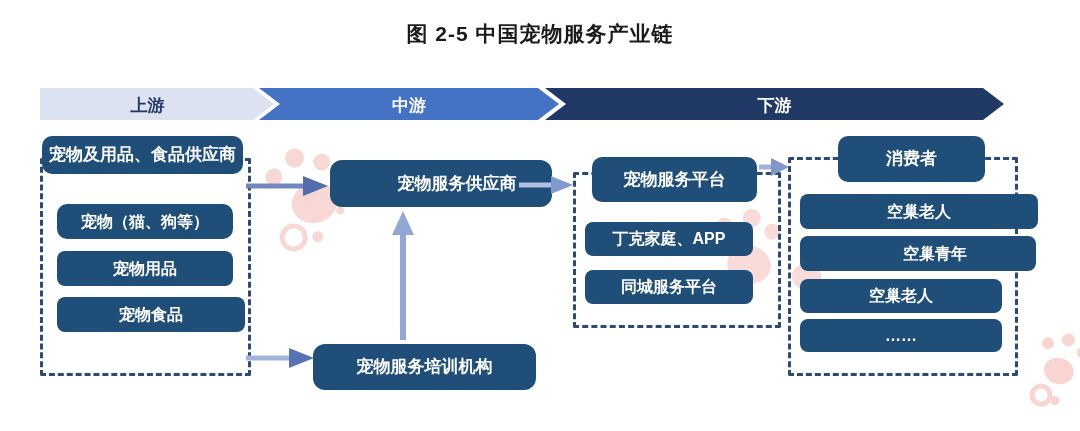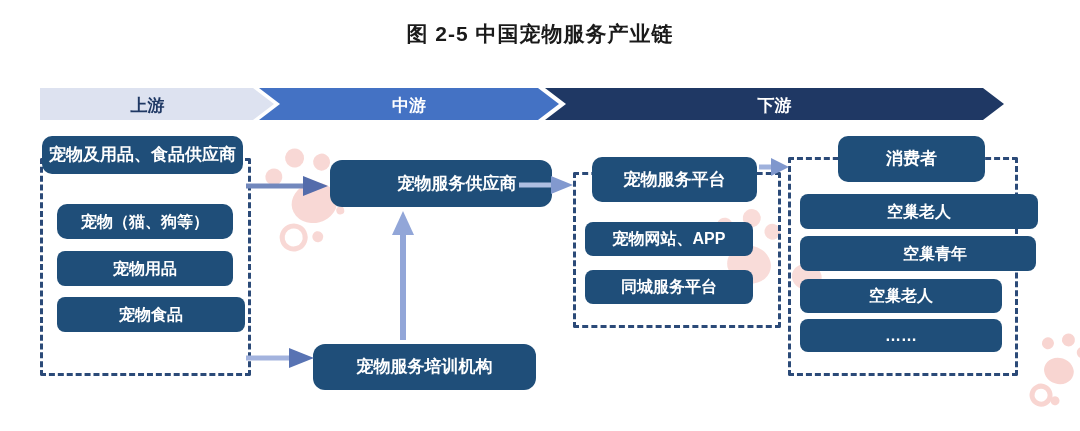--- a/index.html
+++ b/index.html
@@ -118,21 +118,21 @@
   </div>
   <div class="navy item" style="left:57px;top:204px;width:176px;height:35px;border-radius:10px;">宠物（猫、狗等）</div>
   <div class="navy item" style="left:57px;top:251px;width:176px;height:35px;">宠物用品</div>
   <div class="navy item" style="left:57px;top:297px;width:188px;height:35px;">宠物食品</div>
 
   <div class="navy big" style="left:330px;top:160px;width:190px;height:47px;padding-left:32px;">宠物服务供应商</div>
   <div class="navy big" style="left:313px;top:344px;width:223px;height:46px;">宠物服务培训机构</div>
 
   <div class="dashed" style="left:573px;top:172px;width:202px;height:150px;"></div>
   <div class="navy hdr" style="left:592px;top:157px;width:165px;height:45px;font-family:Liberation Serif, serif;">宠物服务平台</div>
-  <div class="navy item" style="left:585px;top:222px;width:168px;height:34px;">宠物网站、APP</div>
+  <div class="navy item" style="left:585px;top:222px;width:168px;height:34px;">丁克家庭、APP</div>
   <div class="navy item" style="left:585px;top:270px;width:168px;height:34px;">同城服务平台</div>
 
   <div class="dashed" style="left:788px;top:157px;width:224px;height:213px;"></div>
   <div class="navy hdr" style="left:838px;top:136px;width:147px;height:46px;">消费者</div>
   <div class="navy item" style="left:800px;top:194px;width:238px;height:35px;">空巢老人</div>
   <div class="navy item" style="left:800px;top:236px;width:202px;height:35px;padding-left:34px;">空巢青年</div>
   <div class="navy item" style="left:800px;top:279px;width:202px;height:34px;">空巢老人</div>
   <div class="navy item" style="left:800px;top:319px;width:202px;height:33px;">……</div>
 
 </div>

